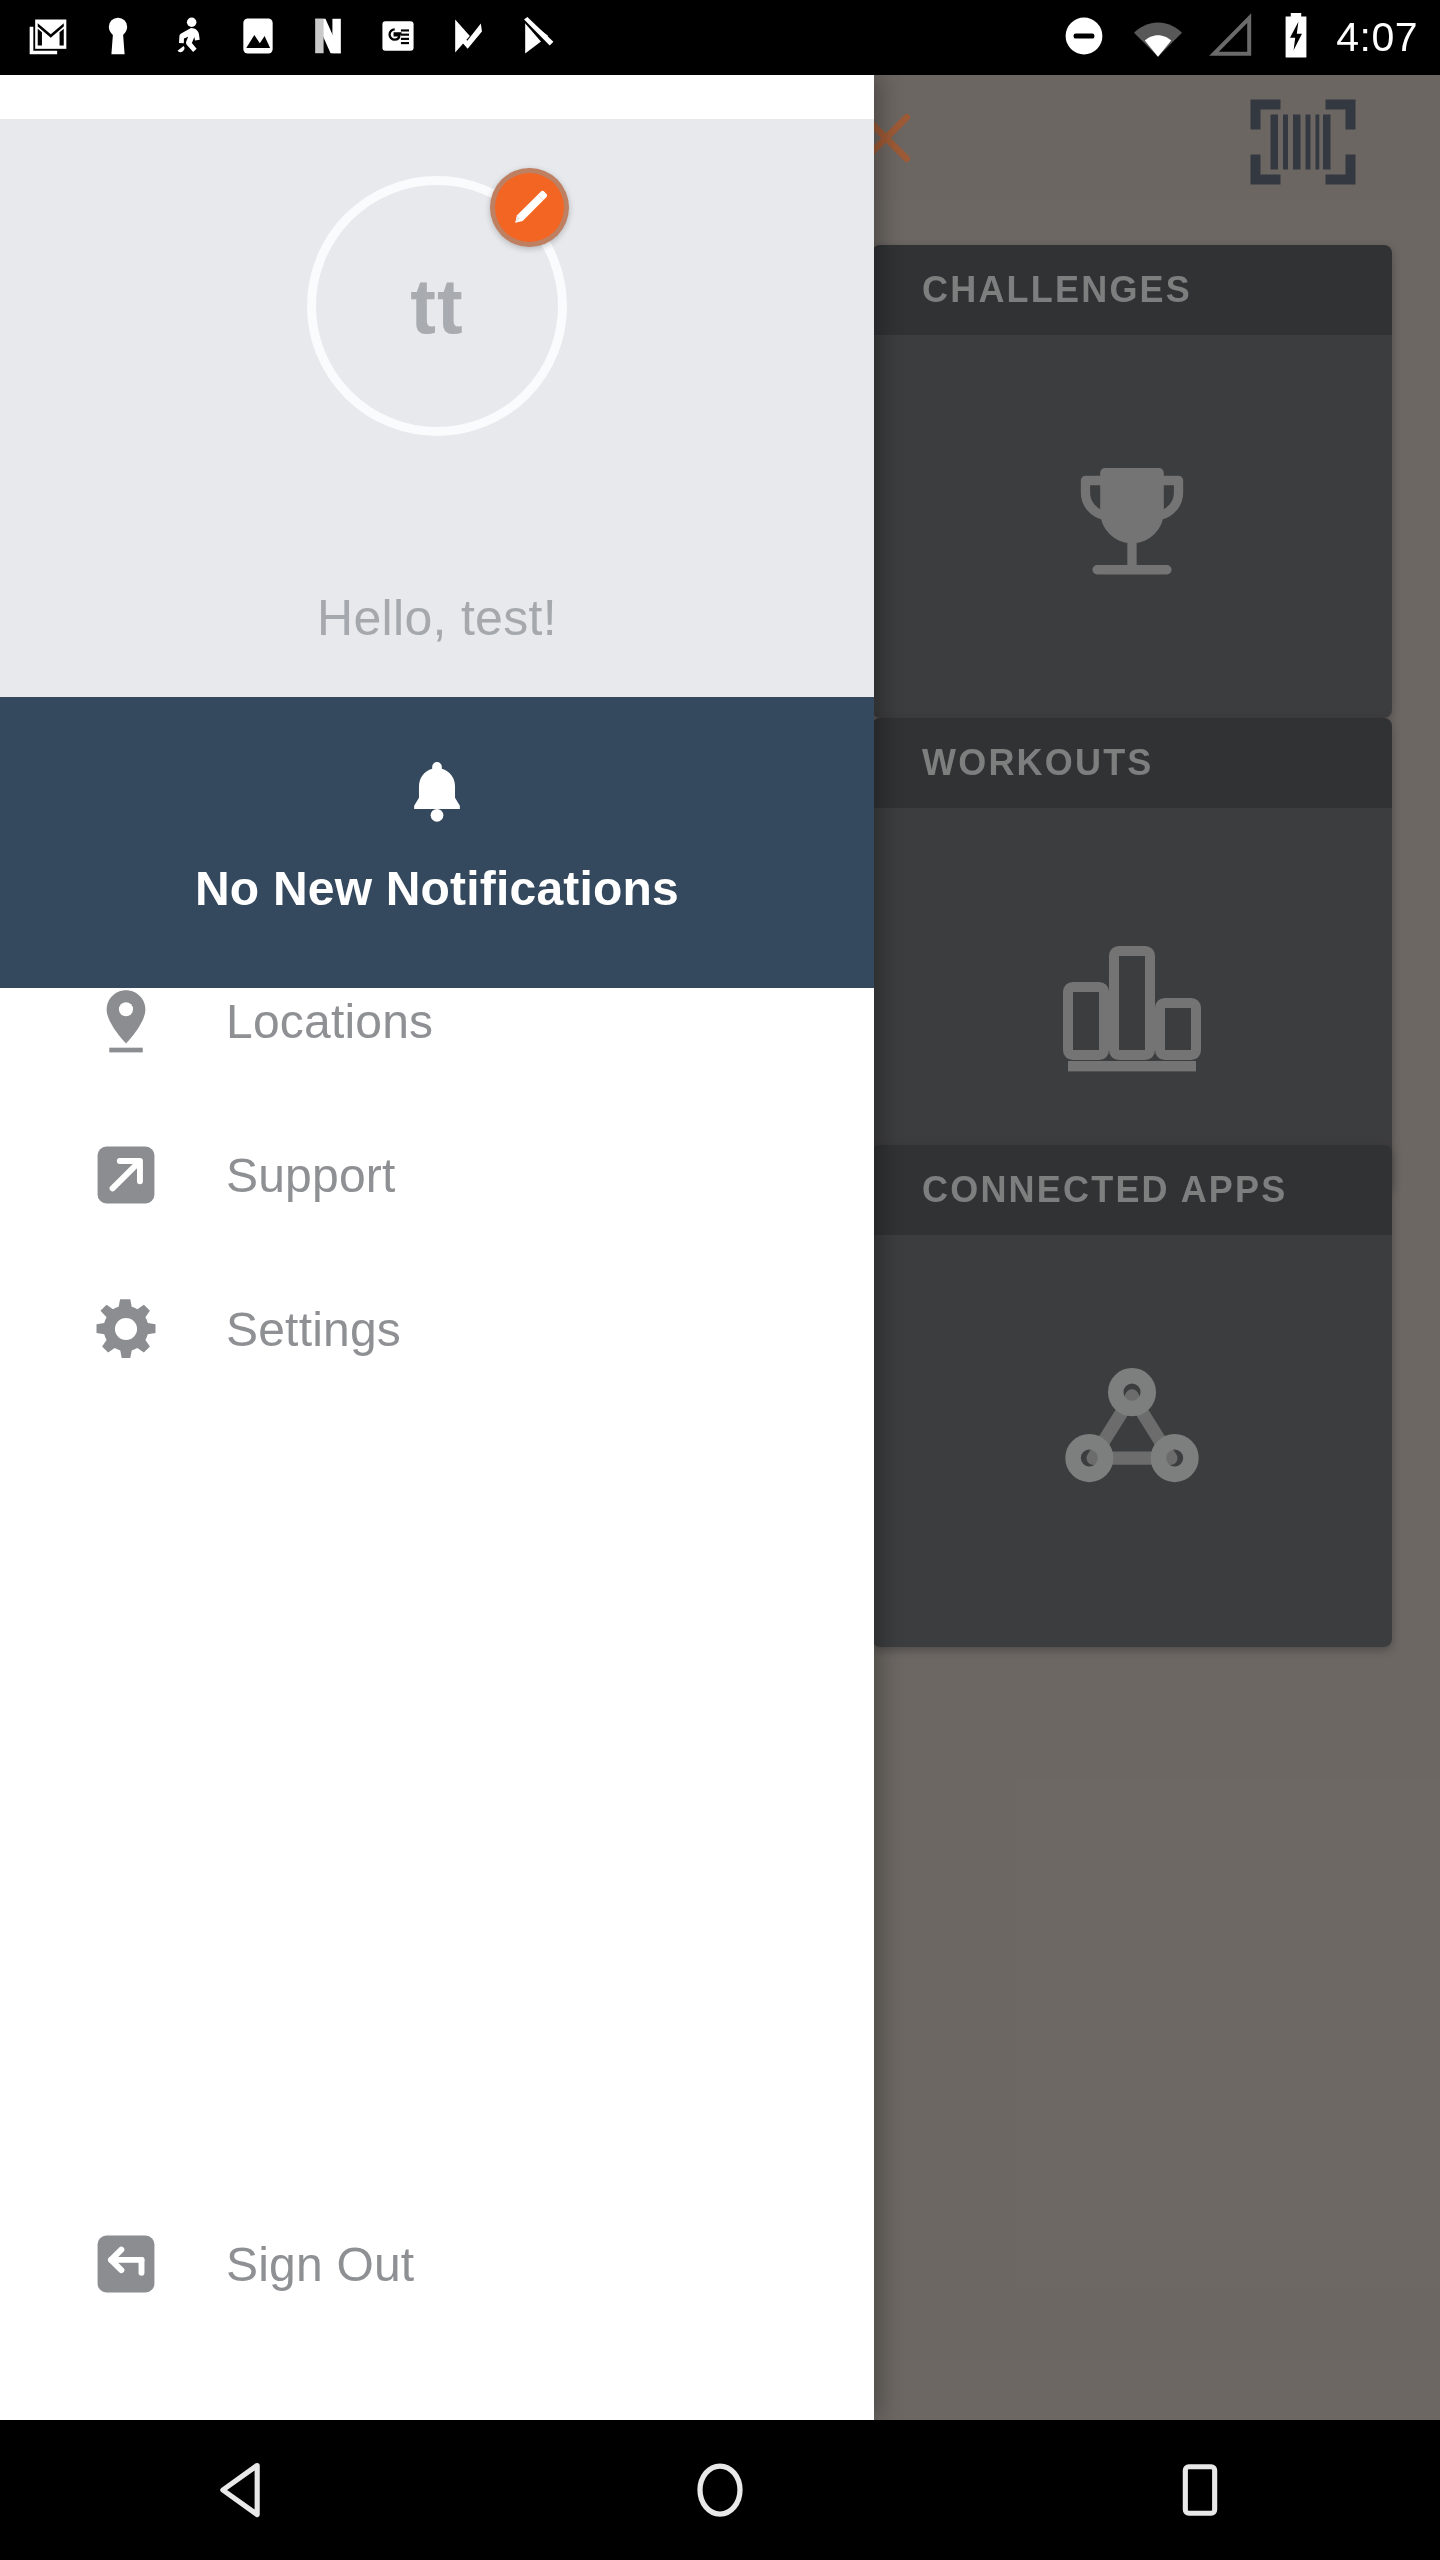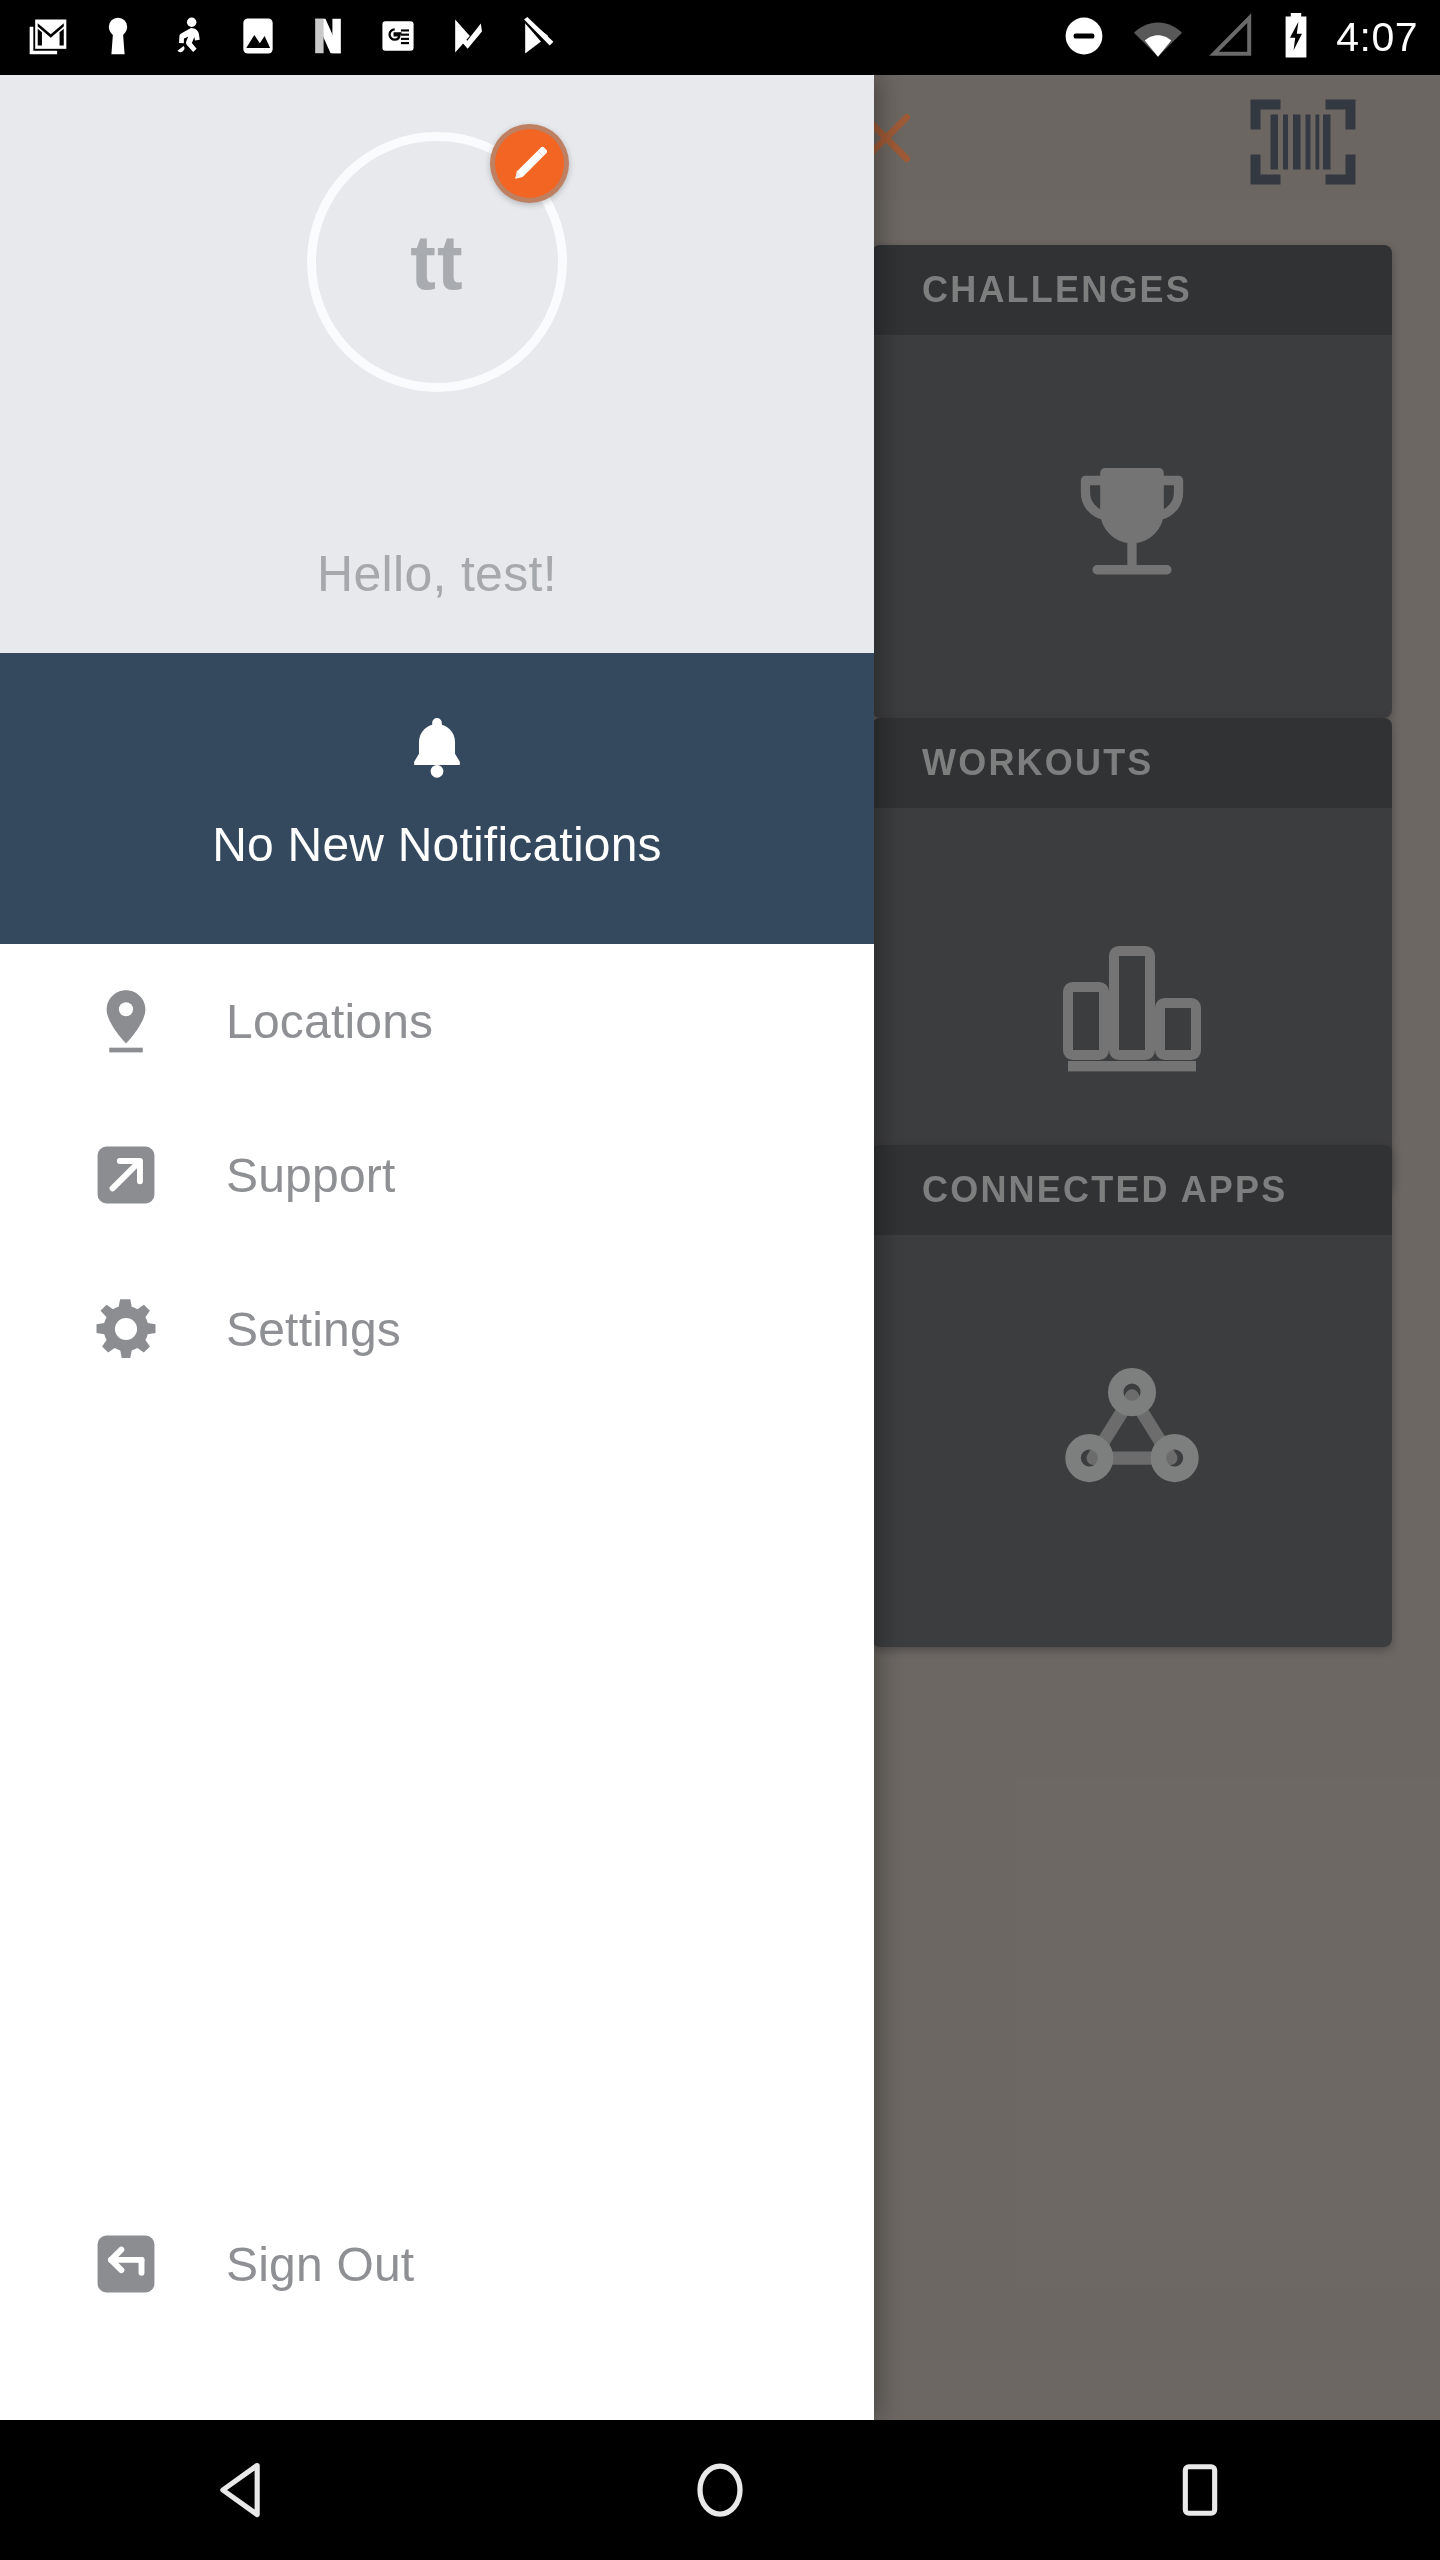--- a/index.html
+++ b/index.html
@@ -69,21 +69,21 @@
 
   
   #drawer {
     position:absolute; left:0; top:75px; width:874px; height:2345px;
     background:#ffffff; z-index:40; overflow:hidden;
     box-shadow:6px 0 22px rgba(0,0,0,0.30);
   }
 
   
   #drawer-header {
-    position:relative; width:874px; height:578px; background:#e7e9ec;
+    position:relative; width:874px; height:578px; background:#e7e9ec;margin-top:44px;
   }
   #avatar-wrap {
     position:absolute; left:307px; top:57px; width:260px; height:260px;
   }
   #avatar-ring {
     position:absolute; left:0; top:0; width:260px; height:260px;
     border-radius:50%; border:9px solid #fafbfc; background:#e7e9ec;
     display:flex; align-items:center; justify-content:center;
   }
   #avatar-initials {
@@ -103,21 +103,21 @@
   }
 
   
   #notif-banner {
     position:relative; width:874px; height:291px; background:#34495e;
     display:flex; flex-direction:column; align-items:center;
     padding-top:62px;
   }
   #notif-bell { width:62px; height:66px; display:block; }
   #notif-text {
-    margin-top:36px; color:#ffffff; font-size:48px; letter-spacing:0.2px;
+    margin-top:36px; color:#ffffff; font-size:48px; letter-spacing:0.2px;font-weight:bold;
   }
   .menu-item {
     position:relative; display:flex; align-items:center; height:154px;
     padding-left:90px; cursor:pointer;
   }
   .menu-item .mi-icon {
     width:72px; height:72px; display:flex; align-items:center; justify-content:center;
     flex:0 0 72px;
   }
   .menu-item .mi-icon svg { display:block; }

